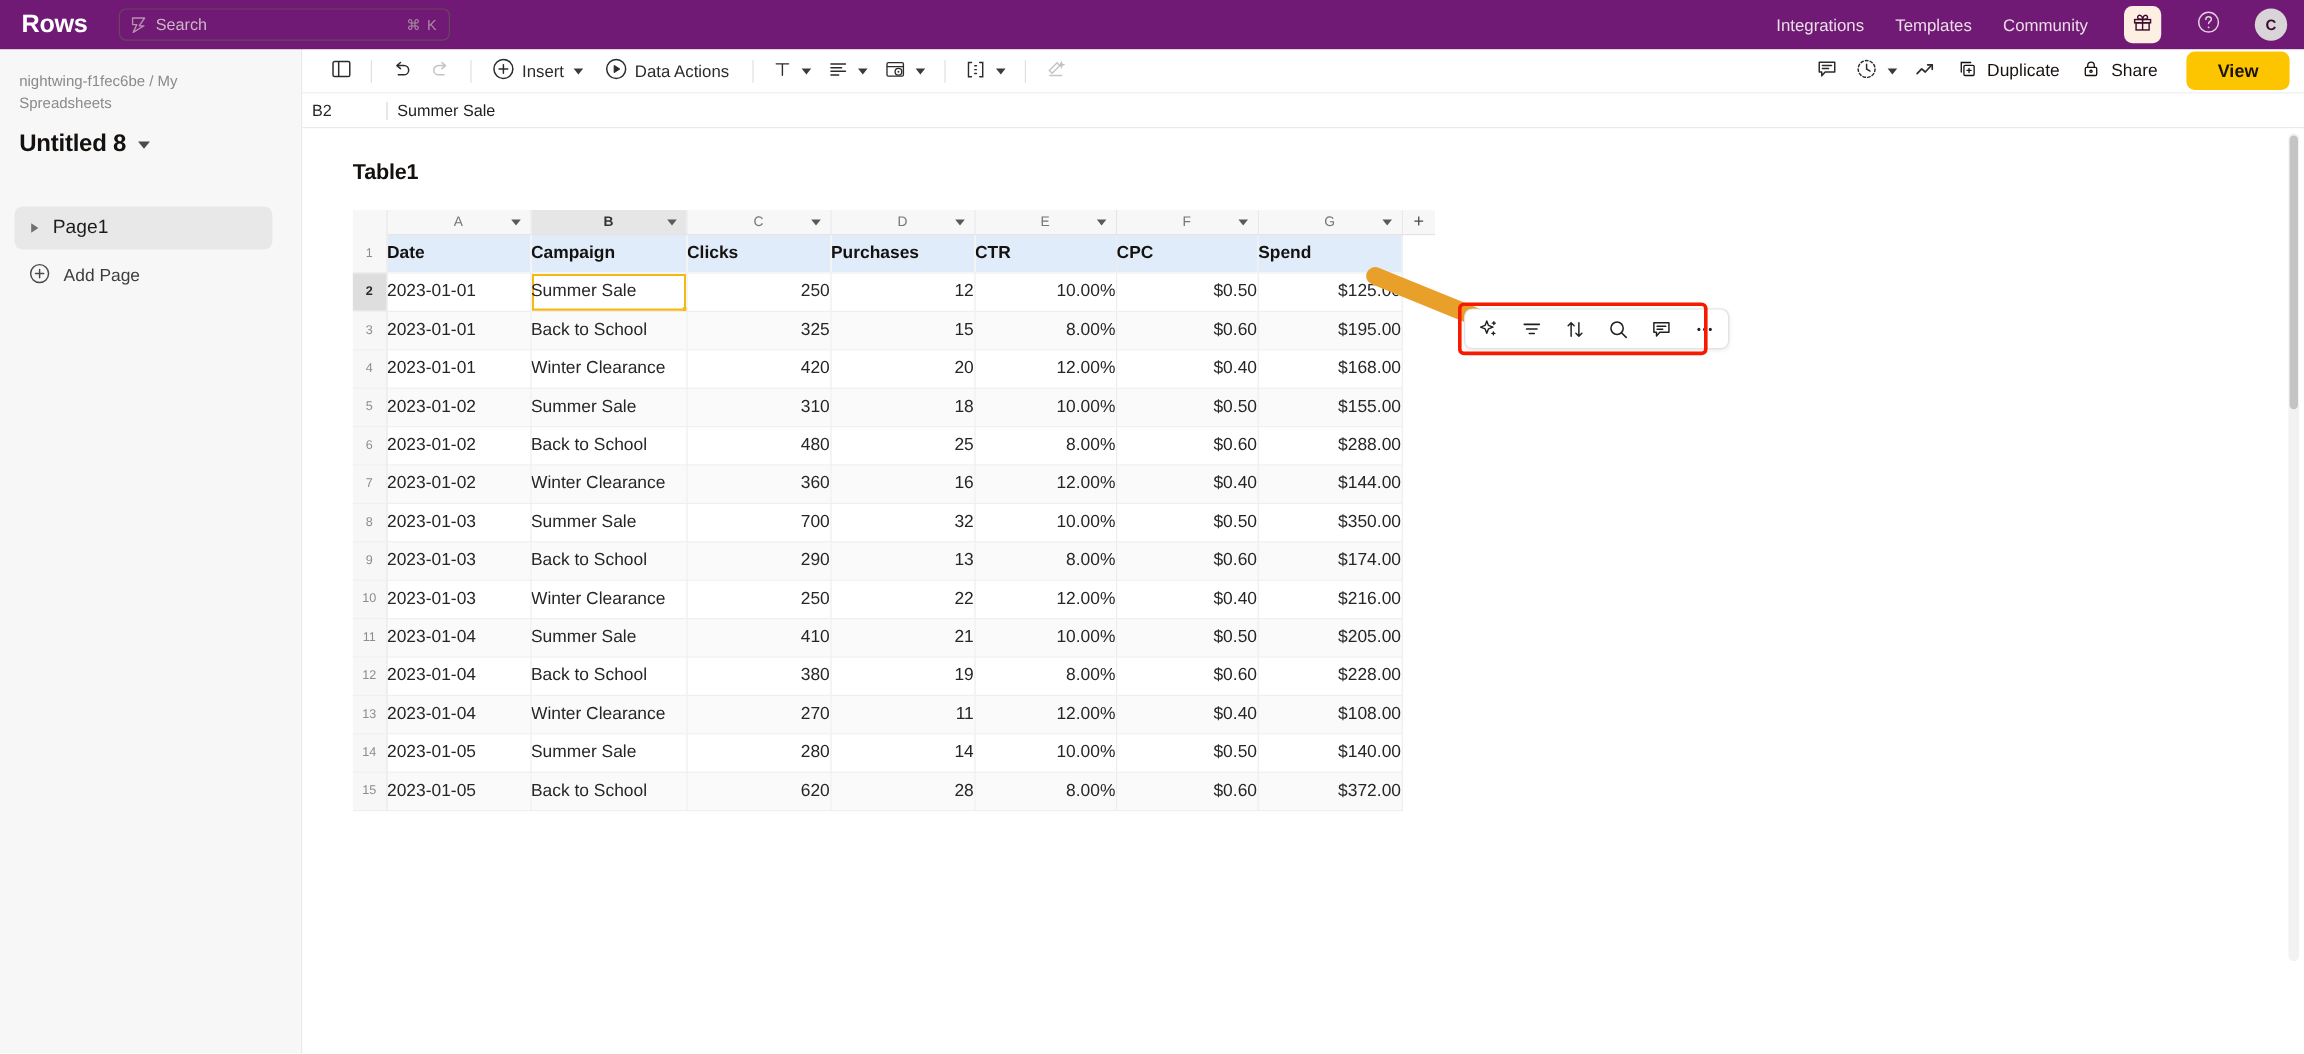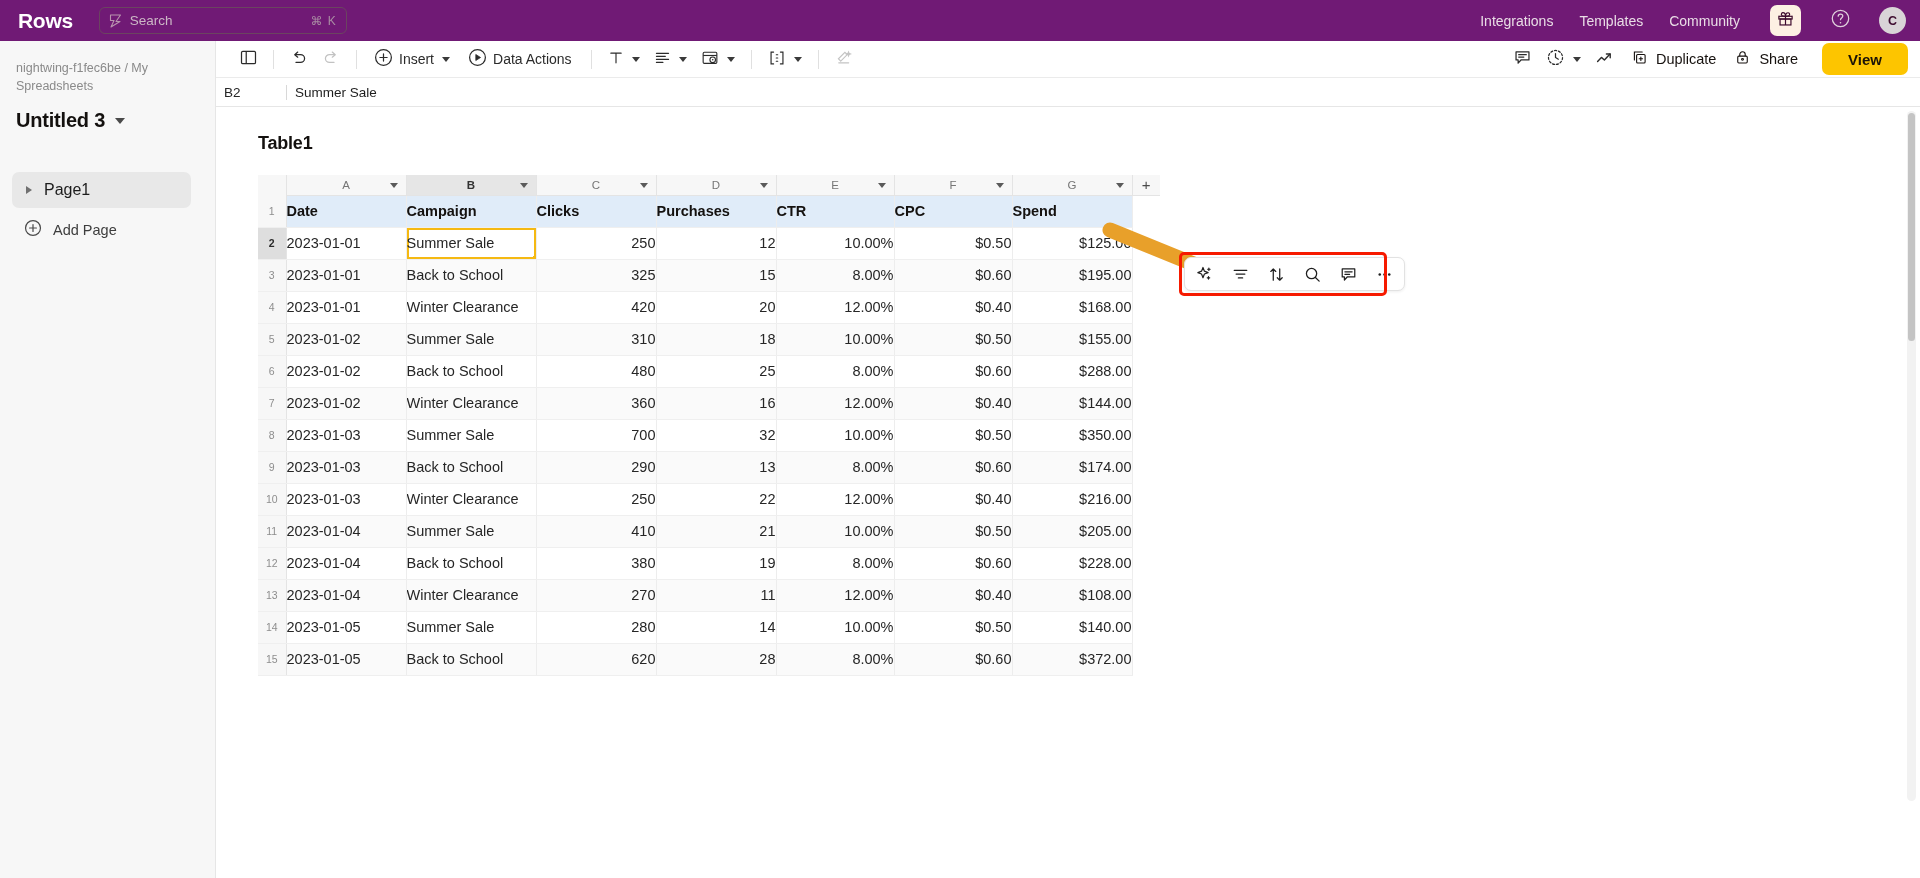--- a/index.html
+++ b/index.html
@@ -20,21 +20,21 @@
     position: relative;
   }
   .brand {
     color: #ffffff;
     font-size: 21px;
     font-weight: bold;
     letter-spacing: -0.3px;
     margin-right: 26px;
   }
   .searchbox {
-    width: 248px;
+    width: 276px;
     height: 27px;
     border: 1px solid #6b4460;
     border-radius: 6px;
     display: flex;
     align-items: center;
     padding: 0 9px;
     gap: 8px;
   }
   .searchbox .s-icon { display: flex; align-items: center; }
   .searchbox .s-label {
@@ -78,21 +78,21 @@
     font-size: 12.5px;
     font-weight: bold;
     display: flex; align-items: center; justify-content: center;
   }
 
   
   .body-wrap { display: flex; height: 837px; }
 
   
   .sidebar {
-    width: 216px;
+    width: 252px;
     background: #f7f7f7;
     border-right: 1px solid #e6e6e6;
     padding: 18px 24px 0 12px;
     flex-shrink: 0;
   }
   .breadcrumb {
     font-size: 12.5px;
     color: #8a8a8a;
     line-height: 1.45;
     padding: 0 4px;
@@ -355,21 +355,21 @@
     <div class="avatar">C</div>
   </div>
 </div>
 
 <div class="body-wrap">
 
   <div class="sidebar">
     <div class="breadcrumb">nightwing-f1fec6be / My Spreadsheets</div>
 
     <div class="doc-title-row">
-      <span class="doc-title">Untitled 3</span>
+      <span class="doc-title">Untitled 8</span>
       <span class="caret-dn"></span>
     </div>
 
     <div class="page-item">
       <span class="tri"></span>
       <span class="lbl">Page1</span>
     </div>
 
     <div class="add-page">
       <span>

